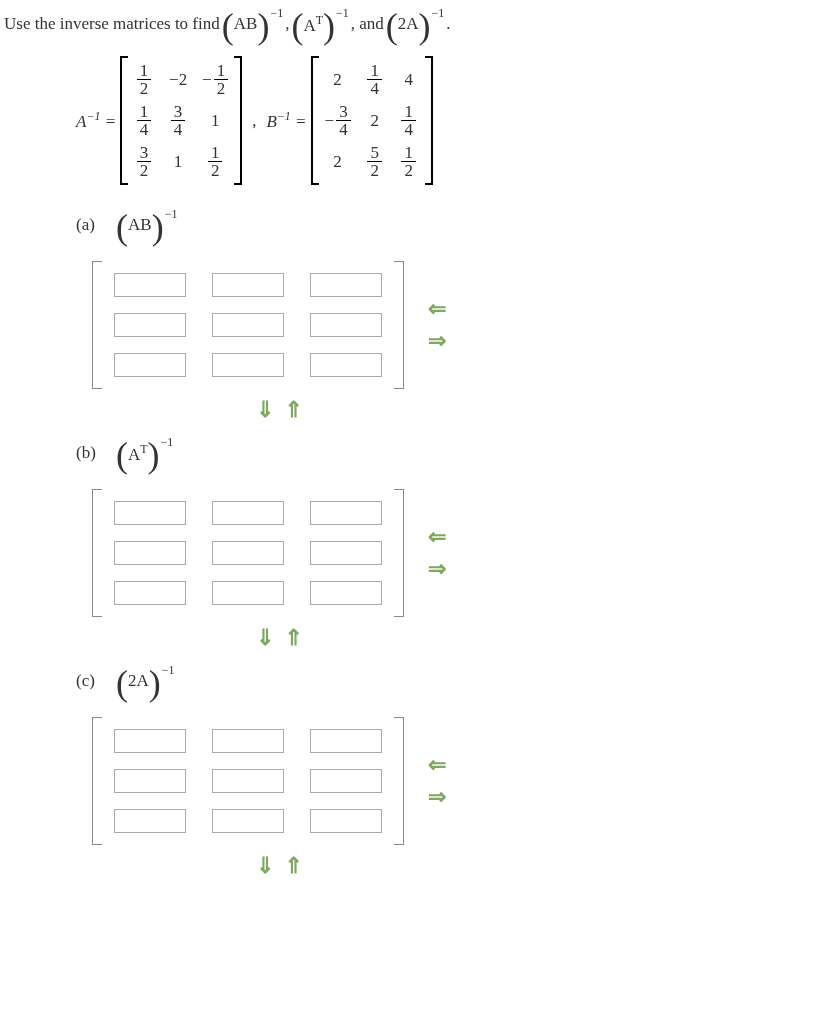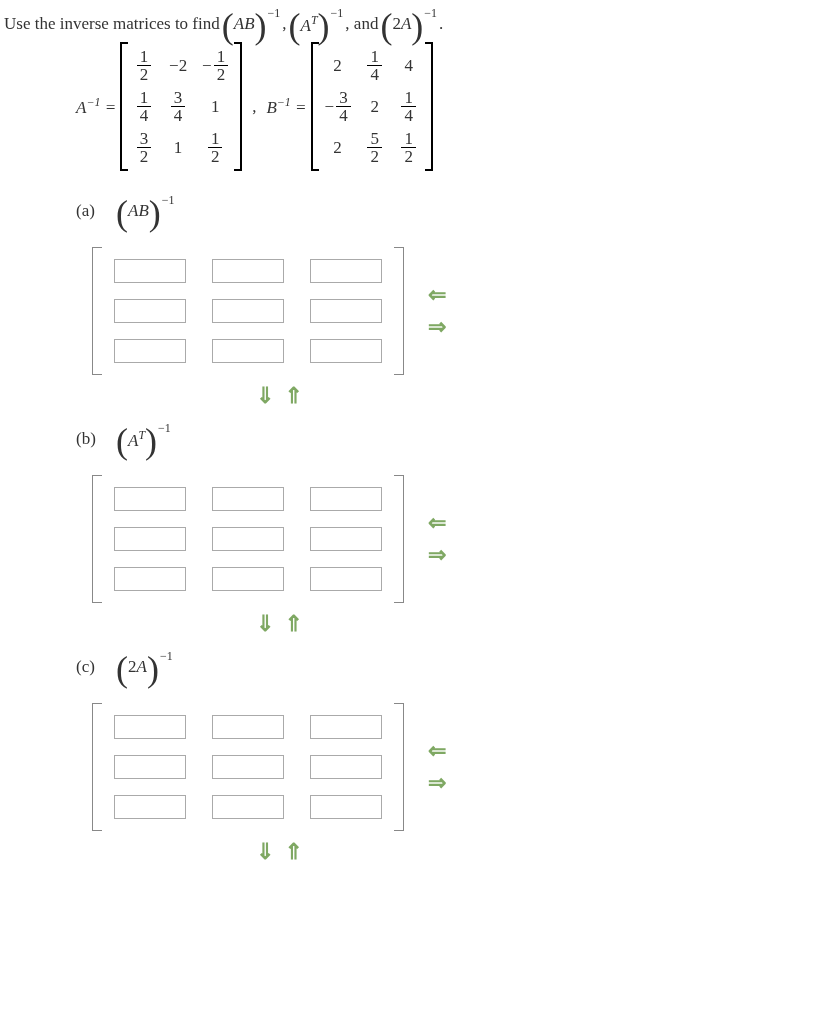--- a/index.html
+++ b/index.html
@@ -4,22 +4,22 @@
 <style>
   body{
     font-family:"Times New Roman",serif;
     font-size:17px;
     color:#333;
     margin:0;
     padding:6px 0 20px 4px;
     width:816px;
     box-sizing:border-box;
   }
-  .prompt{}
-  .italic{font-style:italic}
+  .prompt{margin-bottom:14px}
+  .italic{}
   sup{font-size:.7em}
   .topline{display:flex;align-items:center;flex-wrap:wrap;gap:2px}
   .paren-exp{display:inline-flex;align-items:center}
   .big-paren{font-size:36px;line-height:36px;font-family:"Times New Roman",serif;position:relative;top:2px}
   .exp-sup{align-self:flex-start;margin-left:1px;font-size:12px}
   
   .given{display:flex;align-items:center;gap:4px;margin:0 0 22px 72px}
   .mlabel{font-style:italic;white-space:nowrap}
   .bracket{display:flex;align-items:stretch}
   .bracket .lb,.bracket .rb{

